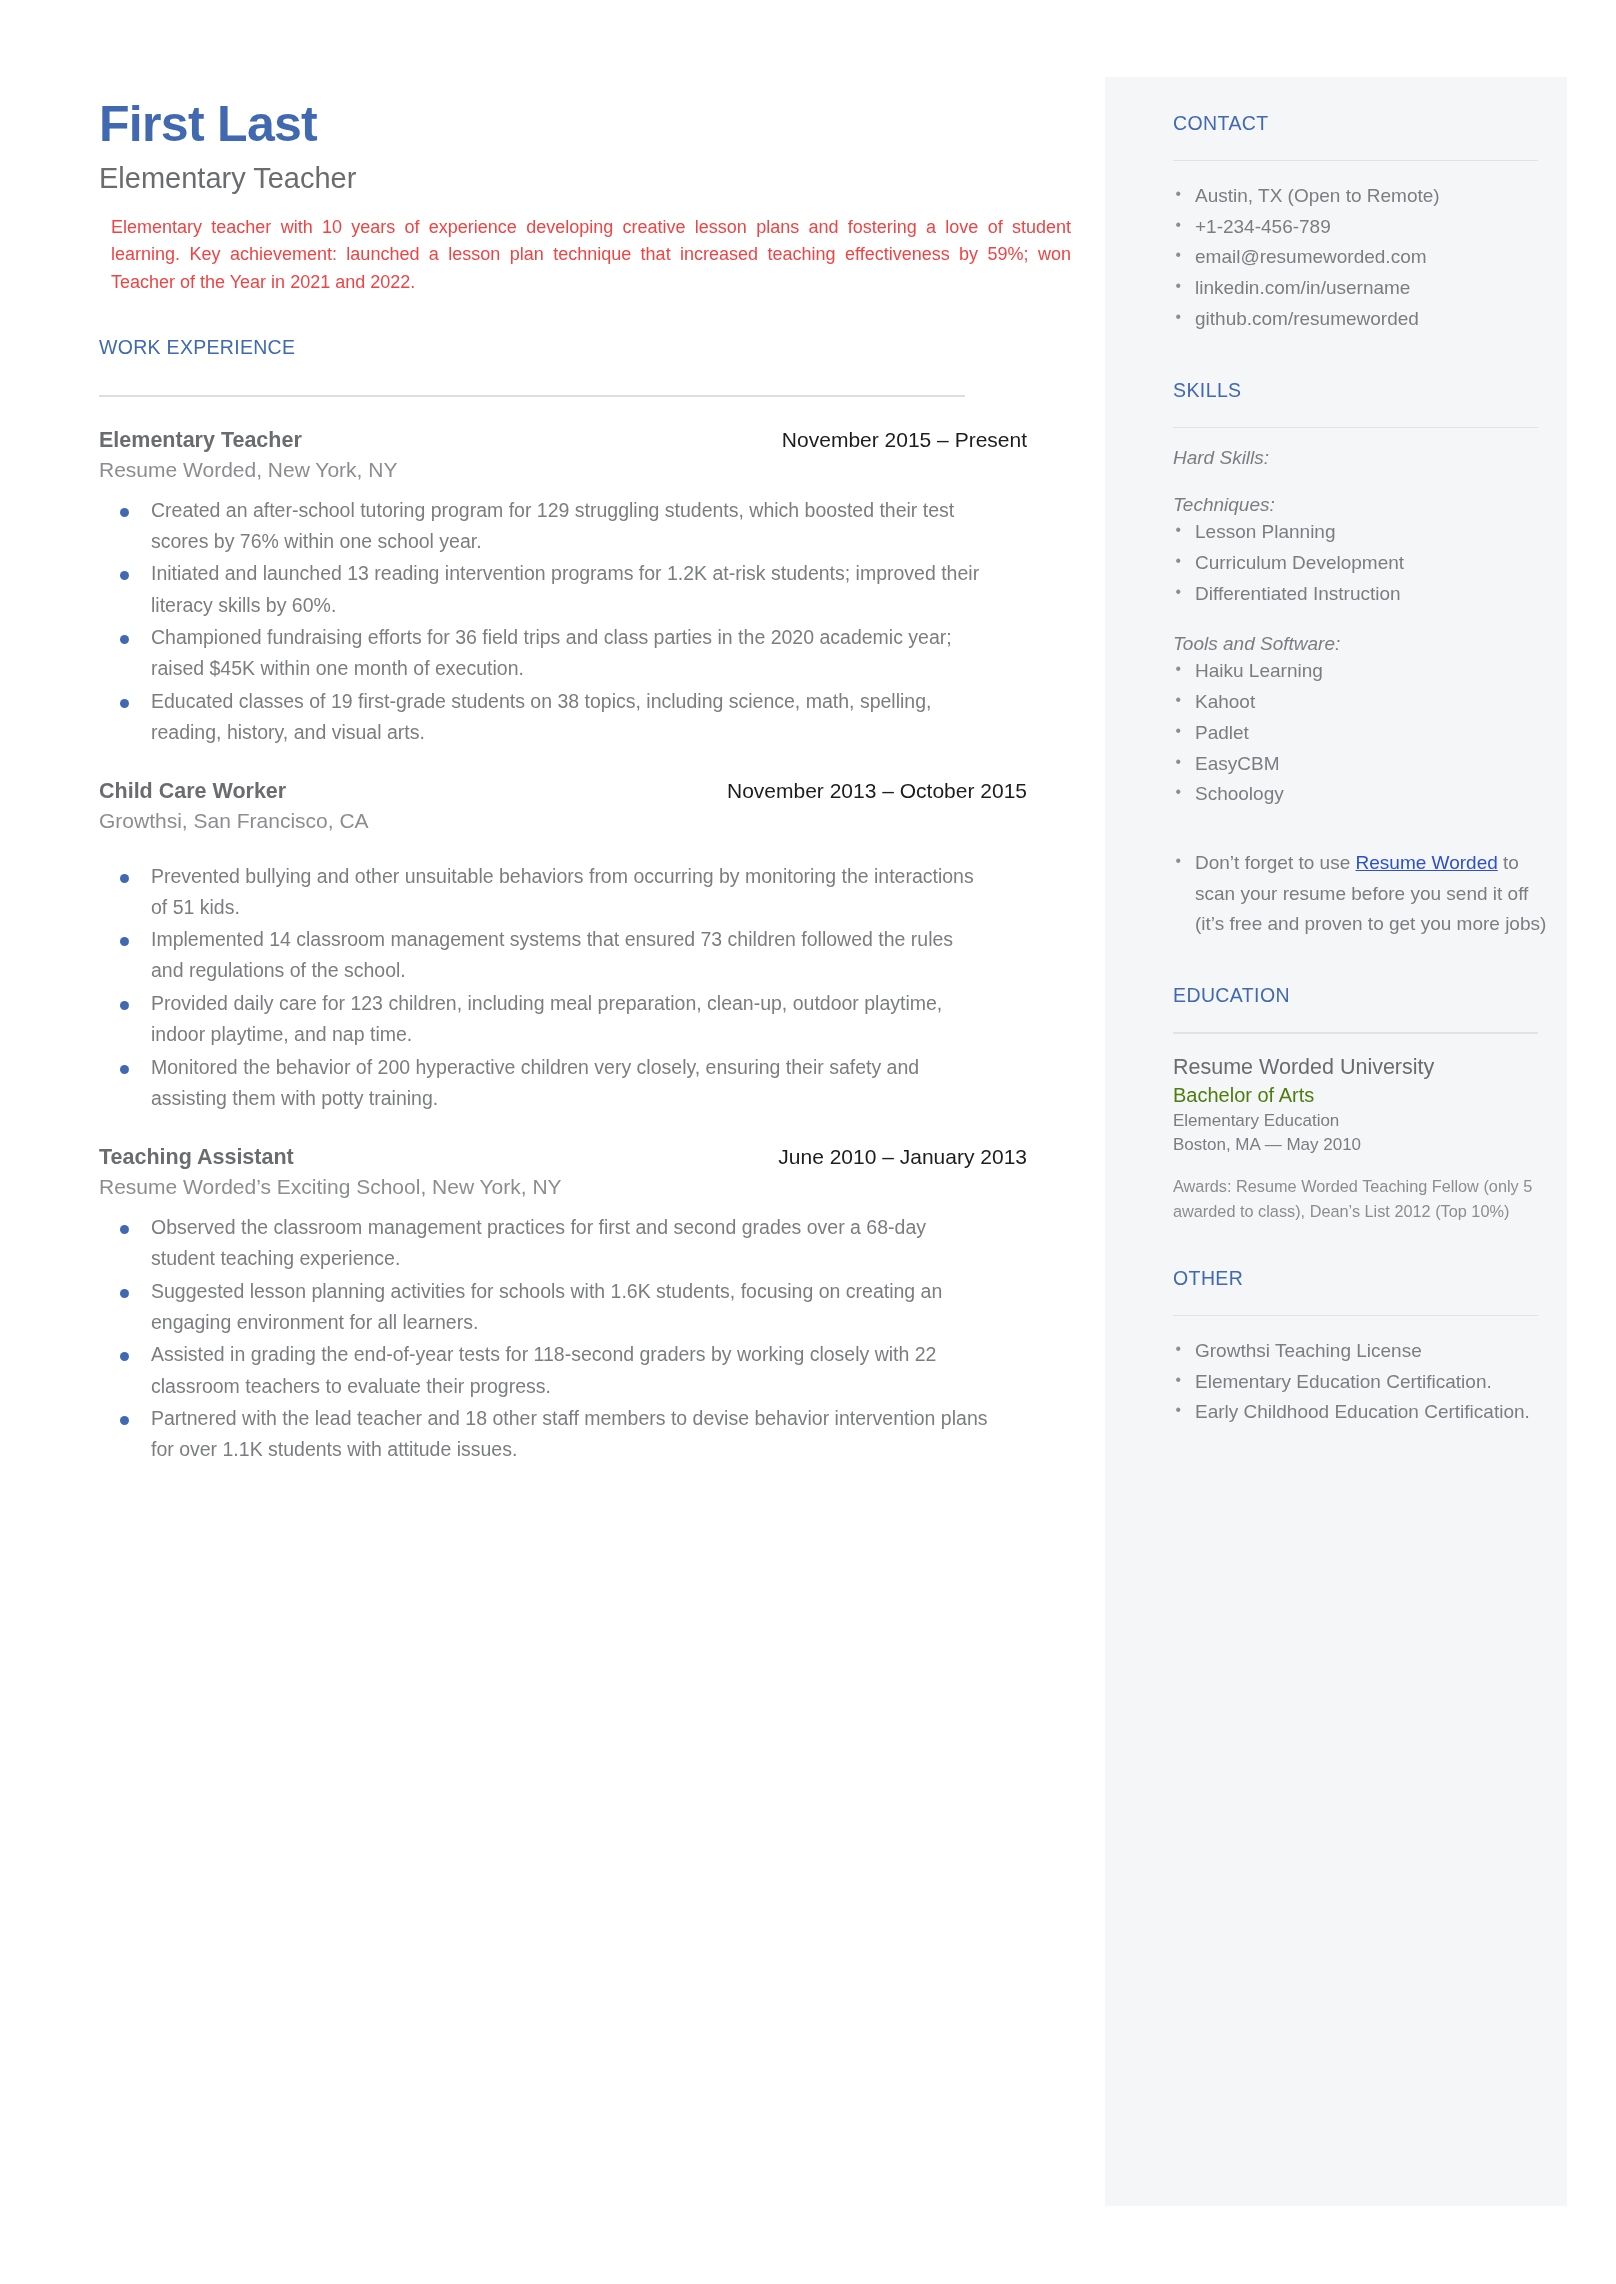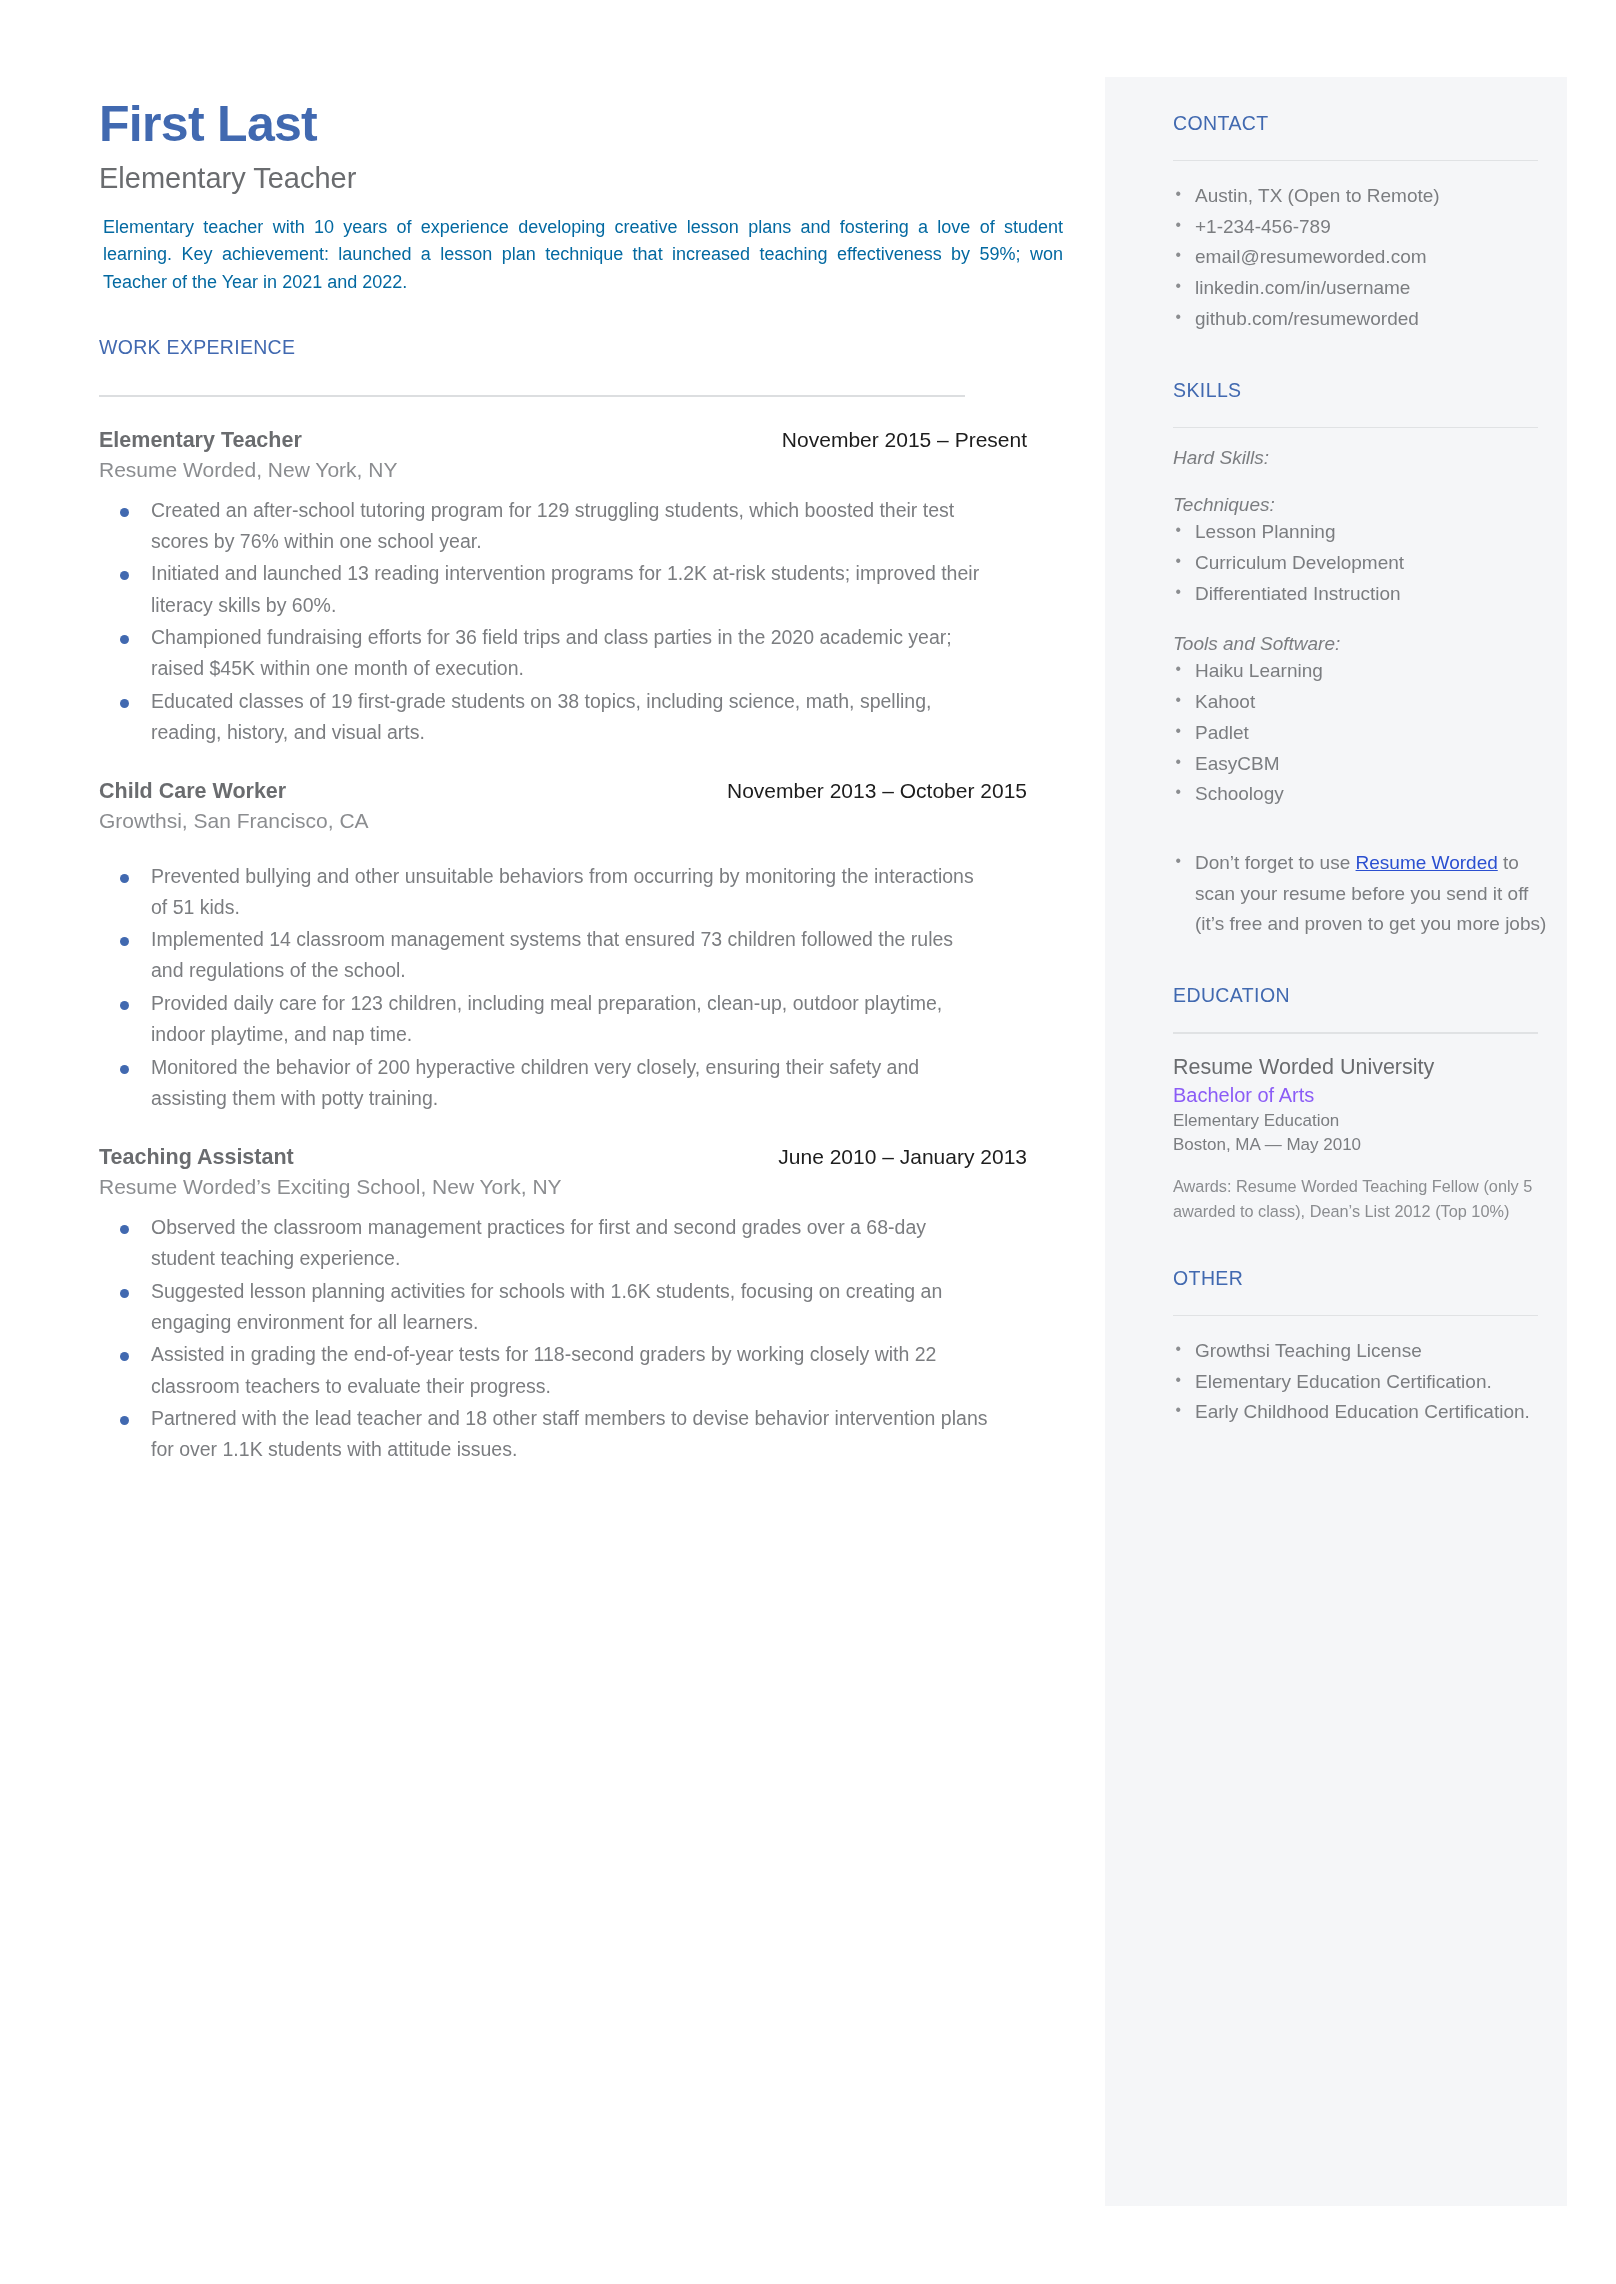--- a/index.html
+++ b/index.html
@@ -54,23 +54,23 @@
   .job-title-head {
     font-size: 29px;
     font-weight: normal;
     color: #6a6c6f;
     margin: 0 0 18px 0;
     line-height: 1.15;
   }
   .summary {
     font-size: 18px;
     line-height: 1.55;
-    color: #0369a1;
+    color: #ef4444;
     text-align: justify;
-    margin: 4px;
+    margin: 12px;
     width: 960px;
   }
 
   
   .sec-head {
     font-size: 19.5px;
     font-weight: normal;
     color: #4169b0;
     letter-spacing: 0.3px;
     margin: 39px 0 0 0;
@@ -205,21 +205,21 @@
     text-decoration: underline;
   }
 
   .edu-school {
     font-size: 21.5px;
     color: #6a6c6f;
     line-height: 1.35;
   }
   .edu-degree {
     font-size: 20px;
-    color: #8b5cf6;
+    color: #4d7c0f;
     line-height: 1.35;
   }
   .edu-field, .edu-loc {
     font-size: 17px;
     color: #7b7d80;
     line-height: 1.42;
   }
   .edu-awards {
     font-size: 16.3px;
     color: #8b8d90;

